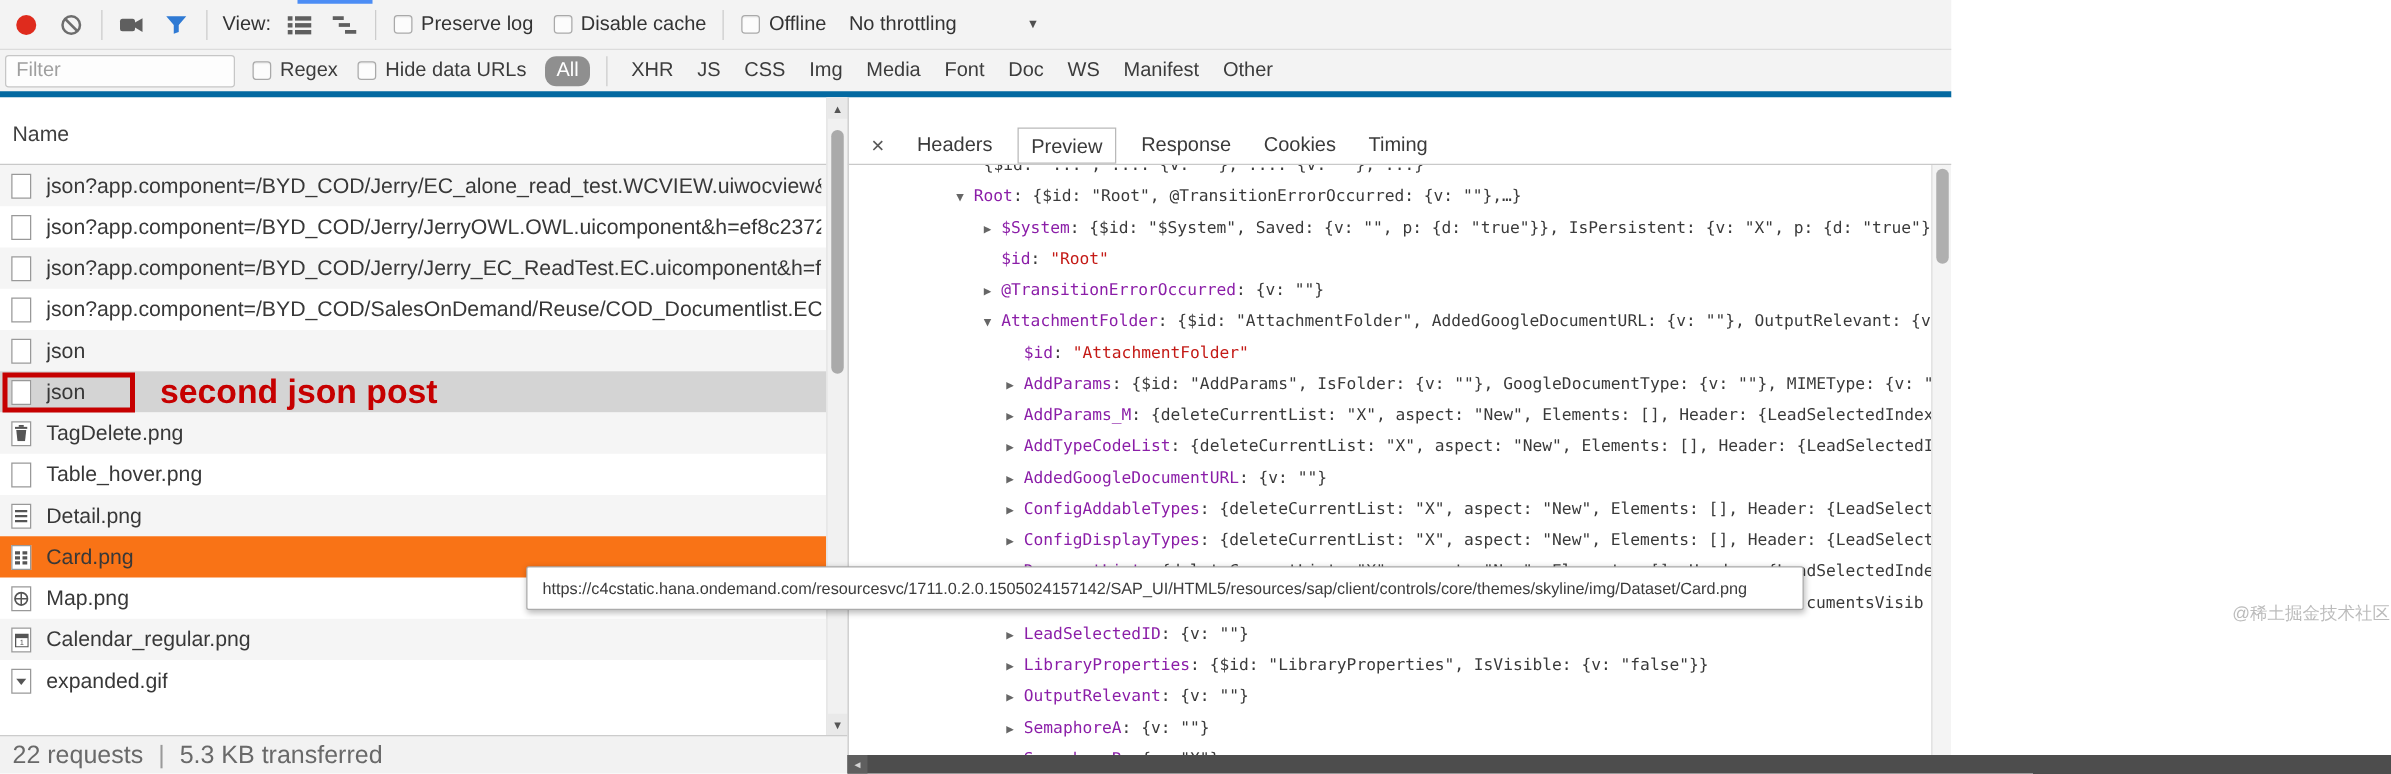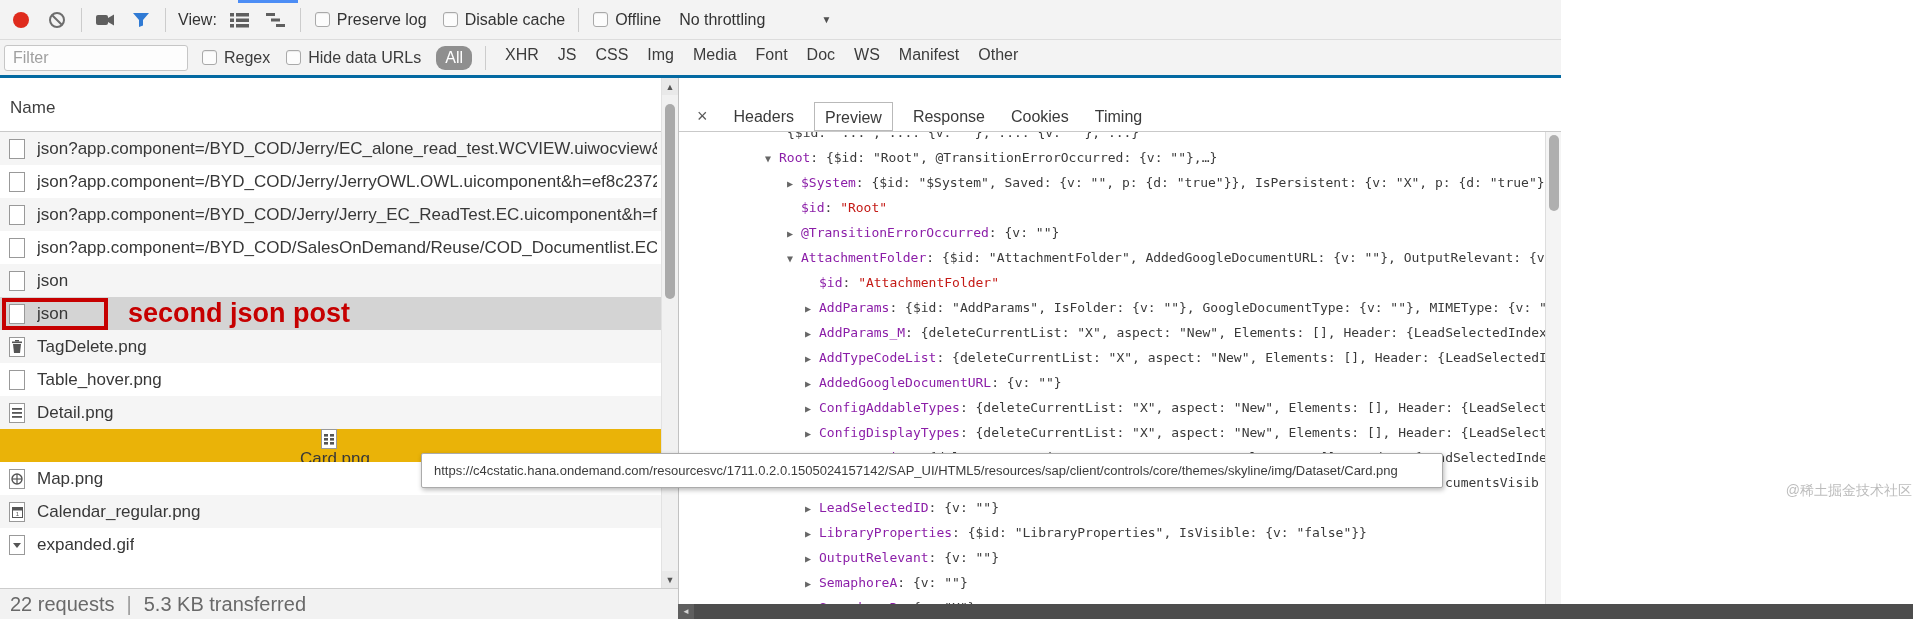--- a/index.html
+++ b/index.html
@@ -16,40 +16,40 @@
   .toolbar .sep, .filterbar .sep { width:1px; height:24px; background:#ccc; margin-left:13px; }
   .tbtn { display:inline-flex; align-items:center; justify-content:center; width:22px; height:22px; }
   .cb { display:inline-block; width:15px; height:15px; border:1px solid #a9a9a9; border-radius:3px;
     background:#fcfcfc; box-shadow: inset 0 1px 1px rgba(0,0,0,.07); flex:none; }
   .lbl { margin-left:7px; white-space:nowrap; }
   .ml10{margin-left:10px}.ml12{margin-left:12px}.ml14{margin-left:14px}.ml16{margin-left:16px}
   .throttle { margin-left:18px; white-space:nowrap; }
   .dd-arrow { margin-left:56px; font-size:10px; color:#4f4f4f; }
 
   
-  .filterbar { height:38px; background:#f3f3f3; border-bottom:3px solid #0369a1;
+  .filterbar { height:38px; background:#f3f3f3; border-bottom:5px solid #0369a1;
     display:flex; align-items:center; font-size:16px; color:#3c3c3c; }
   .filter-input { width:184px; height:26px; margin-left:4px; border:1px solid #c6c6c6; border-radius:3px;
     background:#fdfdfd; font-size:16px; padding:0 8px; font-family:"Liberation Sans",sans-serif; color:#333; }
   .filter-input::placeholder { color:#9f9f9f; }
-  .pills { display:flex; align-items:flex-start; }
+  .pills { display:flex; align-items:center; }
   .pill { margin-left:19px; white-space:nowrap; cursor:default; }
   .pill.active { background:#8f8f8f; color:#fff; border-radius:9px; padding:3px 9px; margin-left:15px; }
 
   
   .main { display:flex; height:541px; }
   .left { width:678px; position:relative; flex:none; }
   .left-header { height:54px; border-bottom:1px solid #c9c9c9; display:flex; align-items:flex-end;
     padding:0 0 13px 10px; font-size:17px; color:#3f3f3f; background:#fff; }
   .rows { position:relative; }
   .req-row { height:33px; display:flex; align-items:center; padding-left:9px;
     width:661px; overflow:hidden; font-size:17px; color:#383838; white-space:nowrap; }
   .req-row.shade { background:#f5f5f5; }
   .req-row.selected { background:#d4d4d4; }
-  .req-row.hover { background:#eab308;flex-direction:column; }
+  .req-row.hover { background:#f97316; }
   .ficon { width:16px; height:20px; border:1px solid #999; background:#fff; flex:none;
     display:inline-flex; align-items:center; justify-content:center; margin-right:12px; }
   .req-label { overflow:hidden; white-space:nowrap; max-width:620px; }
 
   
   .vscroll-left { position:absolute; top:0; right:0; bottom:31px; width:17px;
     background:#f1f1f1; border-left:1px solid #e2e2e2; }
   .sb-arrow { position:absolute; left:0; width:16px; height:17px; display:flex; align-items:center;
     justify-content:center; font-size:9px; color:#555; background:#e9e9e9; }
   .sb-arrow.up { top:0; } .sb-arrow.down { bottom:0; }

